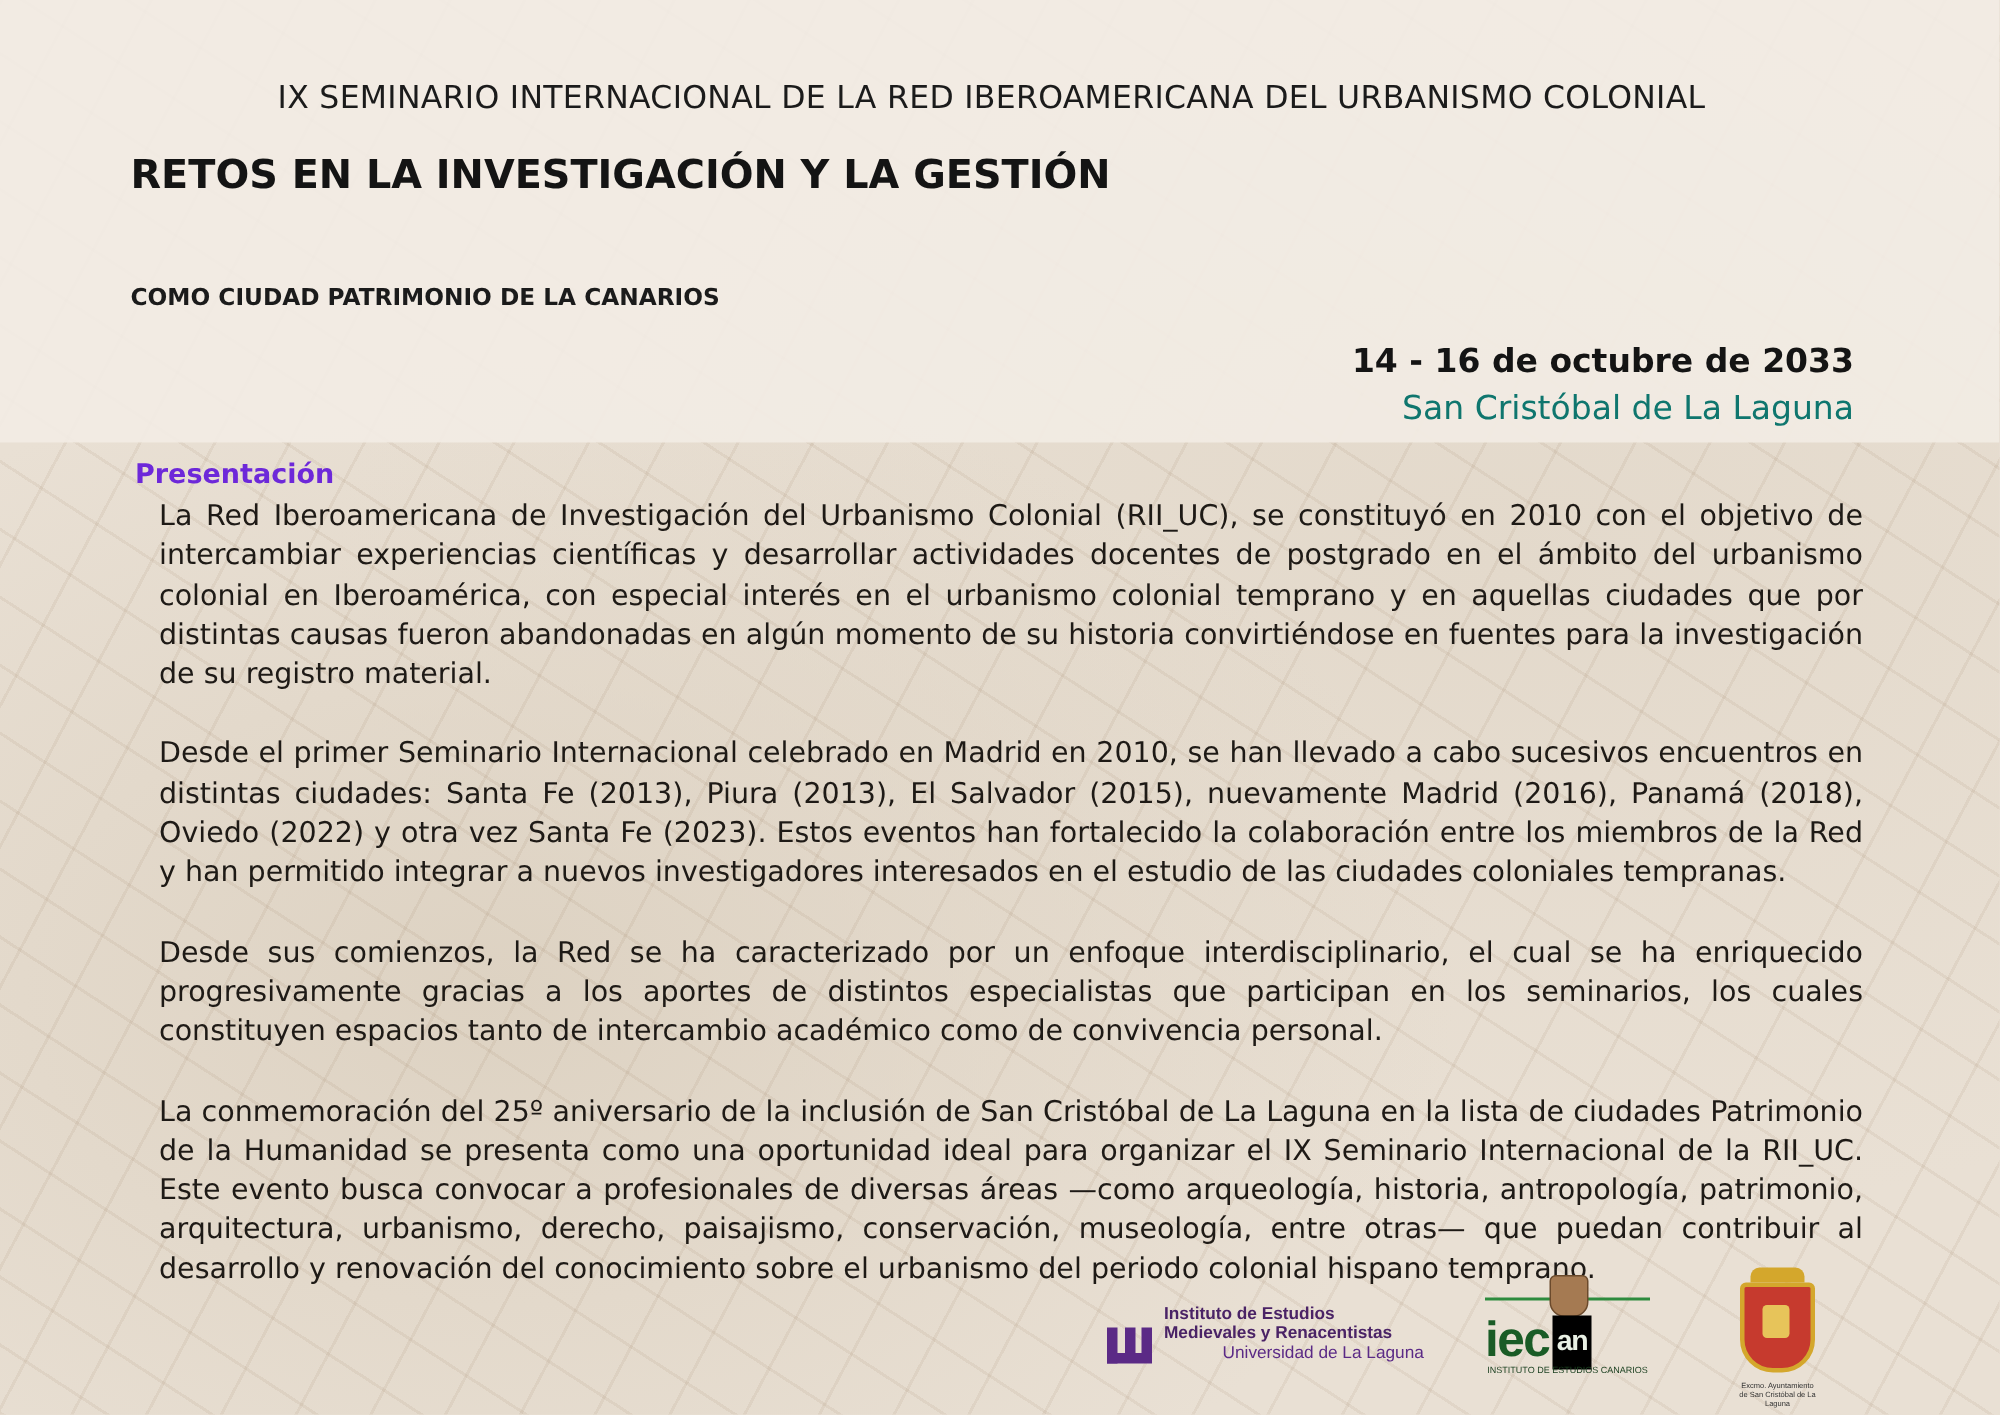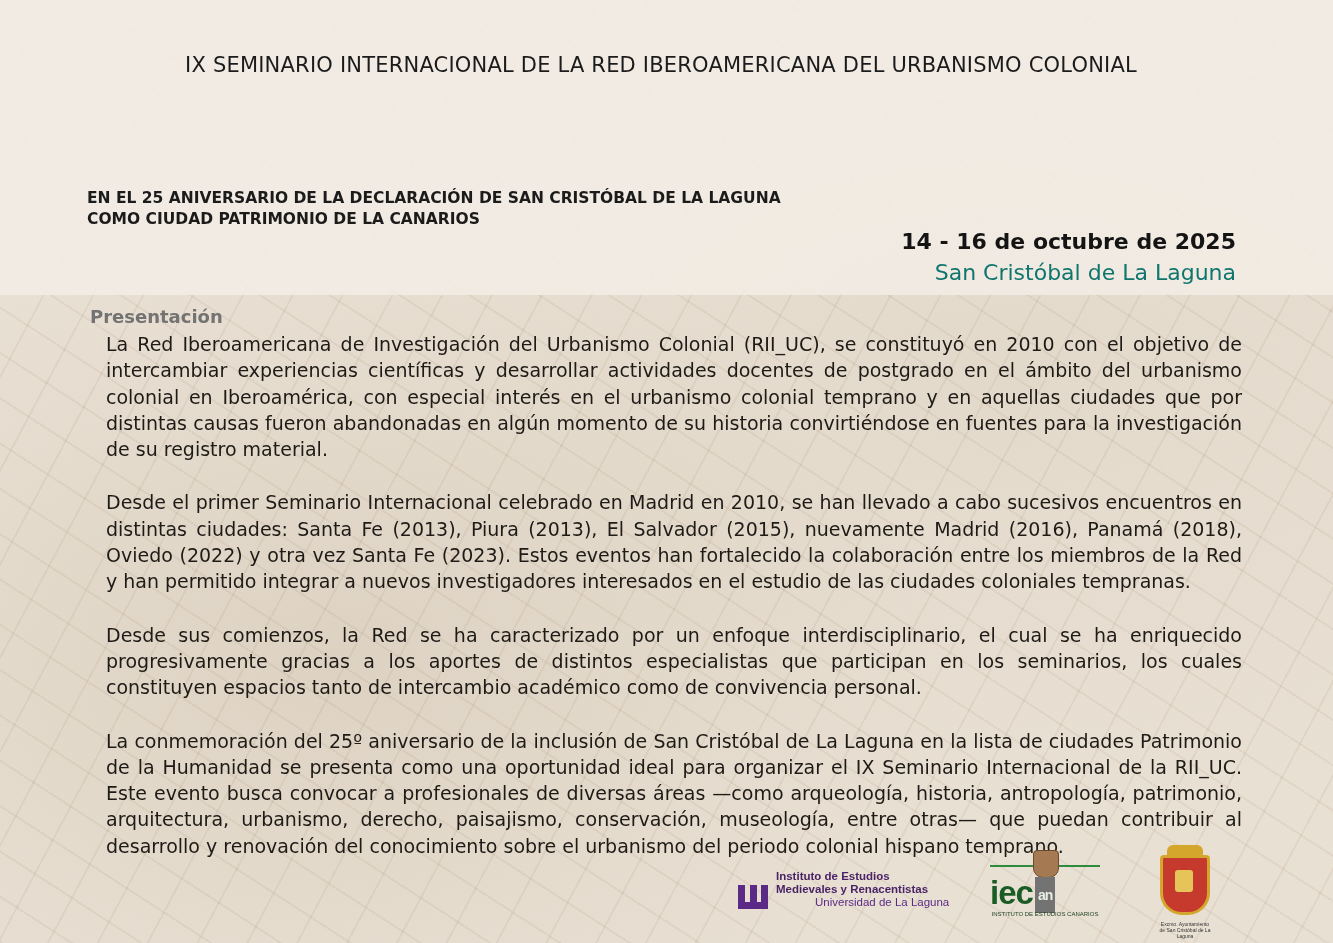--- a/index.html
+++ b/index.html
@@ -32,60 +32,60 @@
   .event-date {
     position:absolute; right:97px; top:229px; font-size:22px; font-weight:bold; color:#141414;
   }
   .event-place {
     position:absolute; right:97px; top:260px; font-size:22px; color:#0f766e;
   }
   .content {
     position:absolute; left:90px; top:306px; width:1152px;
   }
   .section-heading {
-    font-size:18px; font-weight:bold; margin:0 0 4px 0; color:#737373;
+    font-size:18px; font-weight:bold; margin:0 0 4px 0; color:#6d28d9;
   }
   .content p {
     margin:0 0 27px 16px; font-size:19px; line-height:26.3px; text-align:justify; color:#1e1a16;
   }
   .logos { position:absolute; top:845px; left:0; width:1333px; height:98px; }
   .logo-iemyr { position:absolute; left:738px; top:25px; display:flex; align-items:flex-end; }
   .iemyr-mark { width:30px; height:24px; position:relative; margin-right:8px; margin-top:4px; }
   .iemyr-mark span { position:absolute; background:#5b2a86; }
   .iemyr-text { font-family:"Liberation Sans", sans-serif; font-size:11.5px; line-height:13px; }
   .iemyr-name { font-weight:bold; color:#4a2366; }
   .iemyr-uni { color:#5b2a86;margin-left:39px; }
   .logo-iecan { position:absolute; left:990px; top:5px; width:110px; height:65px; }
   .iecan-crest { position:absolute; left:43px; top:0; width:24px; height:26px; border-radius:4px 4px 10px 10px; background:#a57a52; border:1px solid #6b4a2c; }
   .iecan-lines { position:absolute; left:0; top:15px; width:110px; height:2px; background:#2e8b3e; }
   .iecan-word { position:absolute; left:0; top:26px; font-family:"Liberation Sans", sans-serif; font-weight:bold; font-size:33px; letter-spacing:-1px; color:#1a5c26; line-height:34px; }
-  .iecan-word .an { display:inline-block; background:#737373; color:#e9f0e4; font-size:14px; padding:1px 3px; vertical-align:middle; margin-left:2px; }
+  .iecan-word .an { display:inline-block; background:#000000; color:#e9f0e4; font-size:19px; padding:1px 3px; vertical-align:middle; margin-left:2px; }
   .iecan-caption { position:absolute; left:0; top:61px; width:110px; font-family:"Liberation Sans", sans-serif; font-size:6px; color:#1a3f1f; text-align:center; }
   .logo-ayto { position:absolute; left:1155px; top:0px; width:60px; height:92px; text-align:center; }
   .ayto-crown { width:36px; height:10px; margin:0 auto; background:#d4a72c; border-radius:6px 6px 0 0; }
   .ayto-shield { width:44px; height:54px; margin:0 auto; background:#c63a2e; border:3px solid #d4a72c; border-radius:4px 4px 22px 22px; position:relative; }
   .ayto-shield span { position:absolute; left:12px; top:12px; width:18px; height:22px; background:#e7c45a; border-radius:3px; }
   .ayto-caption { font-family:"Liberation Sans", sans-serif; font-size:5px; line-height:6px; color:#333; margin-top:6px; }
 </style>
 </head>
 <body>
 
 <div class="header-band"></div>
 
 <div class="series-title">IX SEMINARIO INTERNACIONAL DE LA RED IBEROAMERICANA DEL URBANISMO COLONIAL</div>
 
 <div class="main-title">
+  <div>RETOS EN LA INVESTIGACIÓN Y LA GESTIÓN</div>
 </div>
 
 <div class="subtitle">
-  <div>EN EL 25 ANIVERSARIO DE LA DECLARACIÓN DE SAN CRISTÓBAL DE LA LAGUNA</div>
   <div>COMO CIUDAD PATRIMONIO DE LA CANARIOS</div>
 </div>
 
-<div class="event-date">14 - 16 de octubre de 2025</div>
+<div class="event-date">14 - 16 de octubre de 2033</div>
 <div class="event-place">San Cristóbal de La Laguna</div>
 
 <div class="content">
   <div class="section-heading">Presentación</div>
   <p>La Red Iberoamericana de Investigación del Urbanismo Colonial (RII_UC), se constituyó en 2010 con el objetivo de intercambiar experiencias científicas y desarrollar actividades docentes de postgrado en el ámbito del urbanismo colonial en Iberoamérica, con especial interés en el urbanismo colonial temprano y en aquellas ciudades que por distintas causas fueron abandonadas en algún momento de su historia convirtiéndose en fuentes para la investigación de su registro material.</p>
   <p>Desde el primer Seminario Internacional celebrado en Madrid en 2010, se han llevado a cabo sucesivos encuentros en distintas ciudades: Santa Fe (2013), Piura (2013), El Salvador (2015), nuevamente Madrid (2016), Panamá (2018), Oviedo (2022) y otra vez Santa Fe (2023). Estos eventos han fortalecido la colaboración entre los miembros de la Red y han permitido integrar a nuevos investigadores interesados en el estudio de las ciudades coloniales tempranas.</p>
   <p>Desde sus comienzos, la Red se ha caracterizado por un enfoque interdisciplinario, el cual se ha enriquecido progresivamente gracias a los aportes de distintos especialistas que participan en los seminarios, los cuales constituyen espacios tanto de intercambio académico como de convivencia personal.</p>
   <p>La conmemoración del 25º aniversario de la inclusión de San Cristóbal de La Laguna en la lista de ciudades Patrimonio de la Humanidad se presenta como una oportunidad ideal para organizar el IX Seminario Internacional de la RII_UC. Este evento busca convocar a profesionales de diversas áreas —como arqueología, historia, antropología, patrimonio, arquitectura, urbanismo, derecho, paisajismo, conservación, museología, entre otras— que puedan contribuir al desarrollo y renovación del conocimiento sobre el urbanismo del periodo colonial hispano temprano.</p>
 </div>
 

